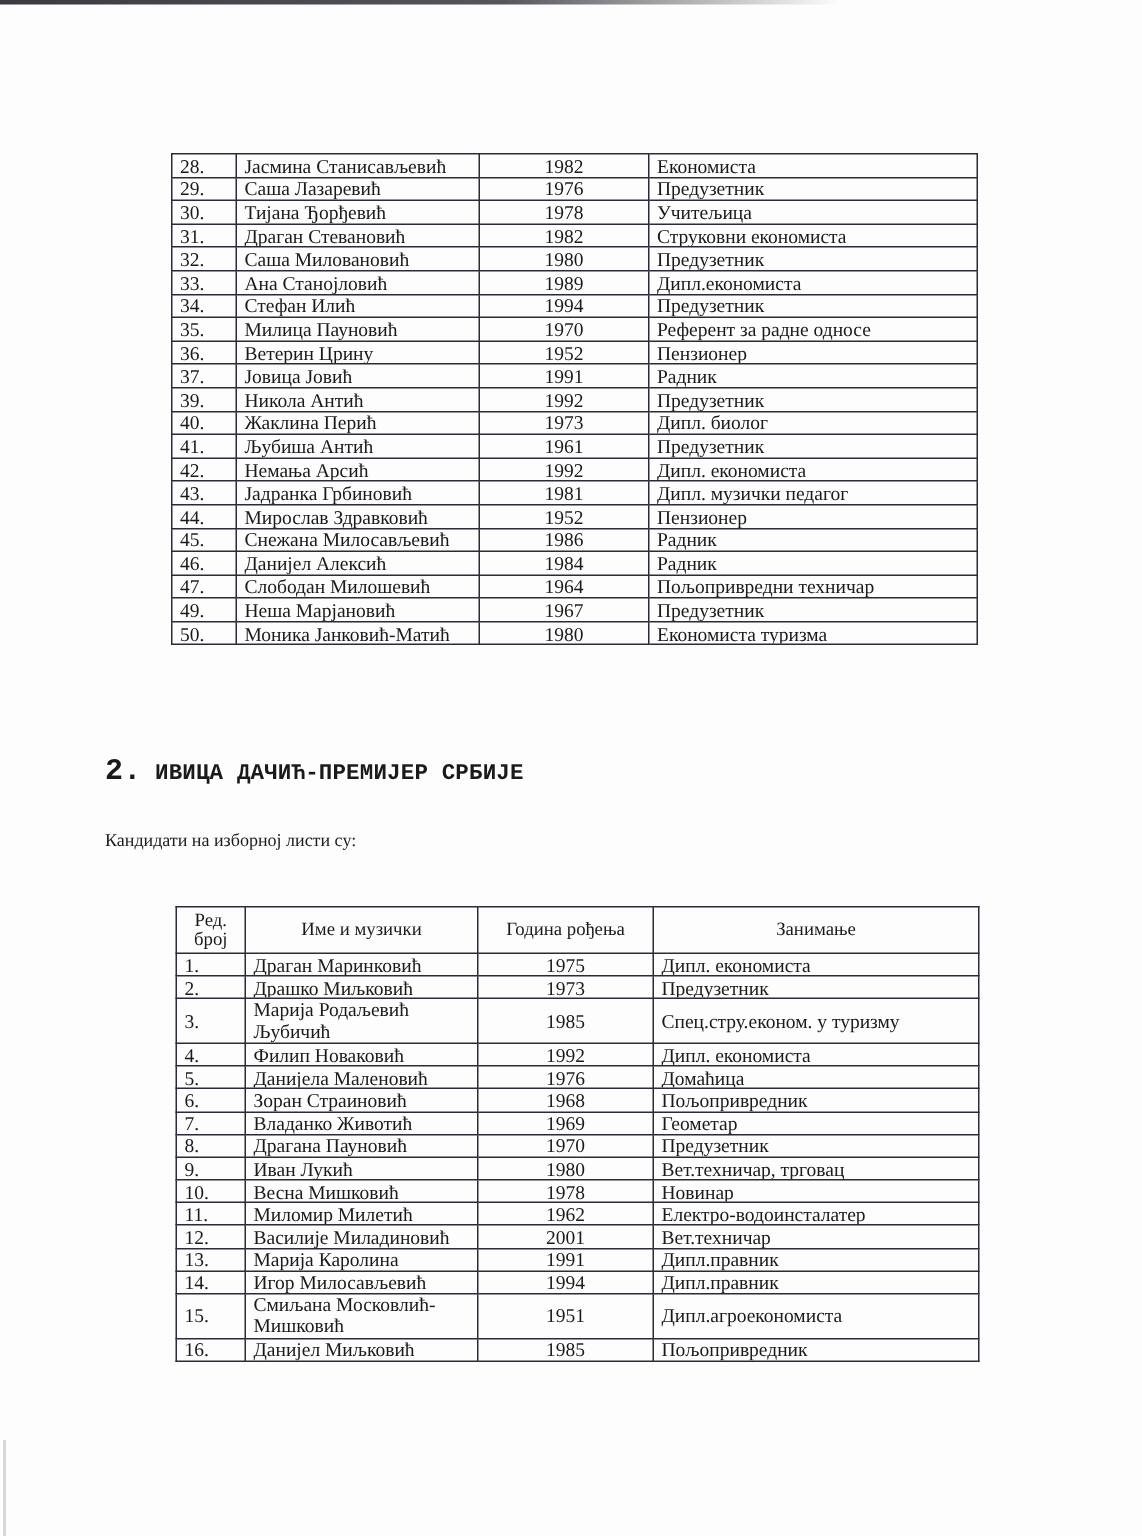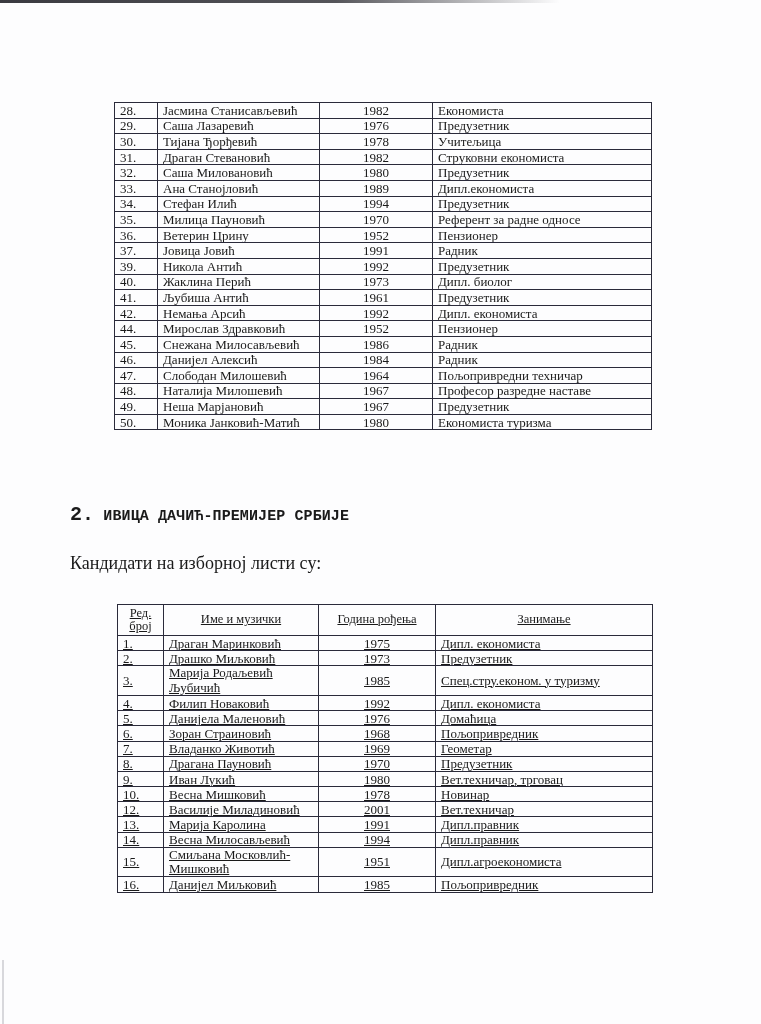--- a/index.html
+++ b/index.html
@@ -20,35 +20,35 @@
     table {
       position: absolute; border-collapse: collapse; table-layout: fixed;
       font-size: 13px; line-height: 1;
     }
     td, th {
       border: 1.3px solid #2a2a3a; padding: 0 5px; vertical-align: middle;
       font-weight: normal; white-space: nowrap; overflow: hidden;
     }
     #t1 { left: 114px; top: 102px; width: 537px; }
     #t1 td { height: 14.6px; }
-    #t2 { left: 117px; top: 604px; width: 535px; text-decoration: underline; }
+    #t2 { left: 117px; top: 604px; width: 535px; }
     #t2 th { height: 30px; font-size: 12.5px; text-align: center; line-height: 1.05; }
     #t2 td { height: 14.2px; }
     #t2 tr.tall td { height: 28px; white-space: normal; line-height: 1.1; }
     .c-num { text-align: left; }
     .c-year { text-align: center; margin-top: 48px; }
     .c-name, .c-occ { text-align: left; }
     .heading {
       position: absolute; left: 70px; top: 503px;
       font-family: Liberation Mono, monospace;
       font-weight: bold; font-size: 15px; letter-spacing: 0.1px; text-align: center;
     }
     .heading .hnum { font-size: 20px; }
     .intro {
-      position: absolute; left: 70px; top: 553px; font-size: 18px;
+      position: absolute; left: 70px; top: 553px; font-size: 12px;
     }
   </style>
 </head>
 <body>
 
 <div class="scan-edge"></div>
 <div class="scan-edge-left"></div>
 
 <table id="t1">
   <colgroup>
@@ -136,20 +136,26 @@
         <td class="c-year">1961</td>
         <td class="c-occ">Предузетник</td>
       </tr>
       <tr>
         <td class="c-num">42.</td>
         <td class="c-name">Немања Арсић</td>
         <td class="c-year">1992</td>
         <td class="c-occ">Дипл. економиста</td>
       </tr>
       <tr>
+        <td class="c-num">43.</td>
+        <td class="c-name">Јадранка Грбиновић</td>
+        <td class="c-year">1981</td>
+        <td class="c-occ">Дипл. музички педагог</td>
+      </tr>
+      <tr>
         <td class="c-num">44.</td>
         <td class="c-name">Мирослав Здравковић</td>
         <td class="c-year">1952</td>
         <td class="c-occ">Пензионер</td>
       </tr>
       <tr>
         <td class="c-num">45.</td>
         <td class="c-name">Снежана Милосављевић</td>
         <td class="c-year">1986</td>
         <td class="c-occ">Радник</td>
@@ -158,26 +164,20 @@
         <td class="c-num">46.</td>
         <td class="c-name">Данијел Алексић</td>
         <td class="c-year">1984</td>
         <td class="c-occ">Радник</td>
       </tr>
       <tr>
         <td class="c-num">47.</td>
         <td class="c-name">Слободан Милошевић</td>
         <td class="c-year">1964</td>
         <td class="c-occ">Пољопривредни техничар</td>
-      </tr>
-      <tr>
-        <td class="c-num">48.</td>
-        <td class="c-name">Наталија Милошевић</td>
-        <td class="c-year">1967</td>
-        <td class="c-occ">Професор разредне наставе</td>
       </tr>
       <tr>
         <td class="c-num">49.</td>
         <td class="c-name">Неша Марјановић</td>
         <td class="c-year">1967</td>
         <td class="c-occ">Предузетник</td>
       </tr>
       <tr>
         <td class="c-num">50.</td>
         <td class="c-name">Моника Јанковић-Матић</td>
@@ -267,34 +267,40 @@
         <td class="c-year">1980</td>
         <td class="c-occ">Вет.техничар, трговац</td>
       </tr>
       <tr>
         <td class="c-num">10.</td>
         <td class="c-name">Весна Мишковић</td>
         <td class="c-year">1978</td>
         <td class="c-occ">Новинар</td>
       </tr>
       <tr>
+        <td class="c-num">11.</td>
+        <td class="c-name">Миломир Милетић</td>
+        <td class="c-year">1962</td>
+        <td class="c-occ">Електро-водоинсталатер</td>
+      </tr>
+      <tr>
         <td class="c-num">12.</td>
         <td class="c-name">Василије Миладиновић</td>
         <td class="c-year">2001</td>
         <td class="c-occ">Вет.техничар</td>
       </tr>
       <tr>
         <td class="c-num">13.</td>
         <td class="c-name">Марија Каролина</td>
         <td class="c-year">1991</td>
         <td class="c-occ">Дипл.правник</td>
       </tr>
       <tr>
         <td class="c-num">14.</td>
-        <td class="c-name">Весна Милосављевић</td>
+        <td class="c-name">Игор Милосављевић</td>
         <td class="c-year">1994</td>
         <td class="c-occ">Дипл.правник</td>
       </tr>
       <tr class="tall">
         <td class="c-num">15.</td>
         <td class="c-name">Смиљана Московлић-Мишковић</td>
         <td class="c-year">1951</td>
         <td class="c-occ">Дипл.агроекономиста</td>
       </tr>
       <tr>

